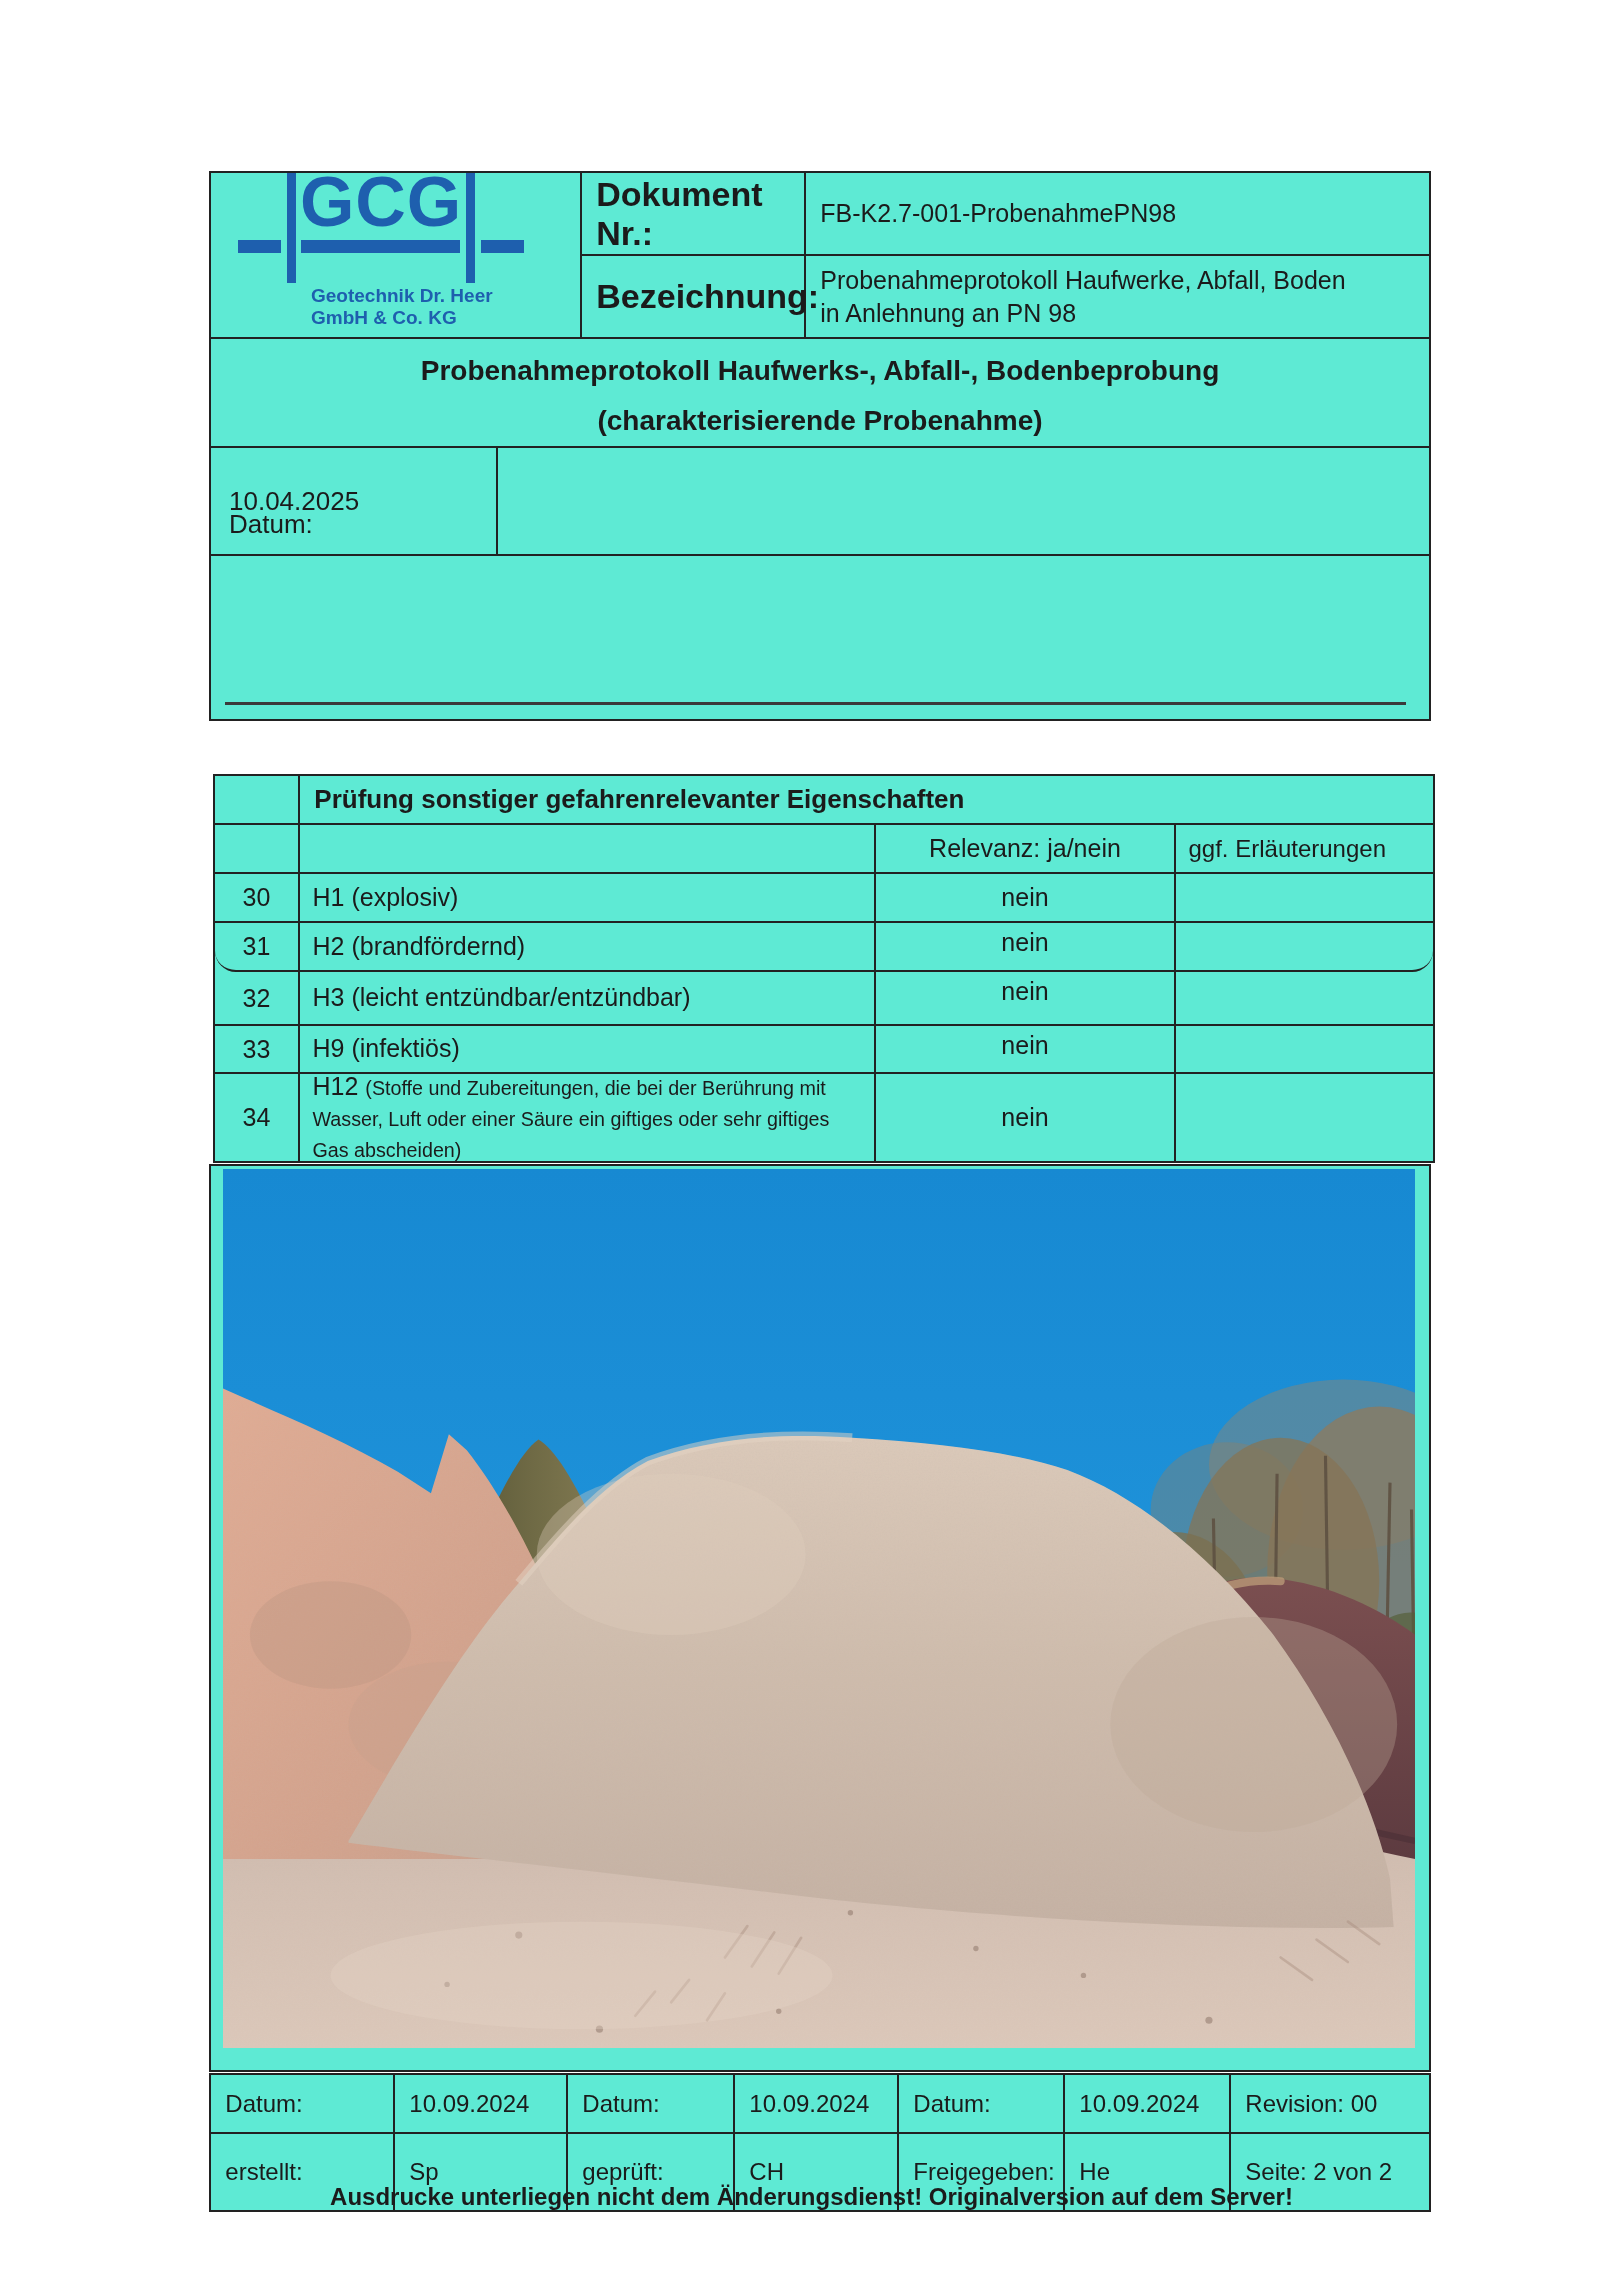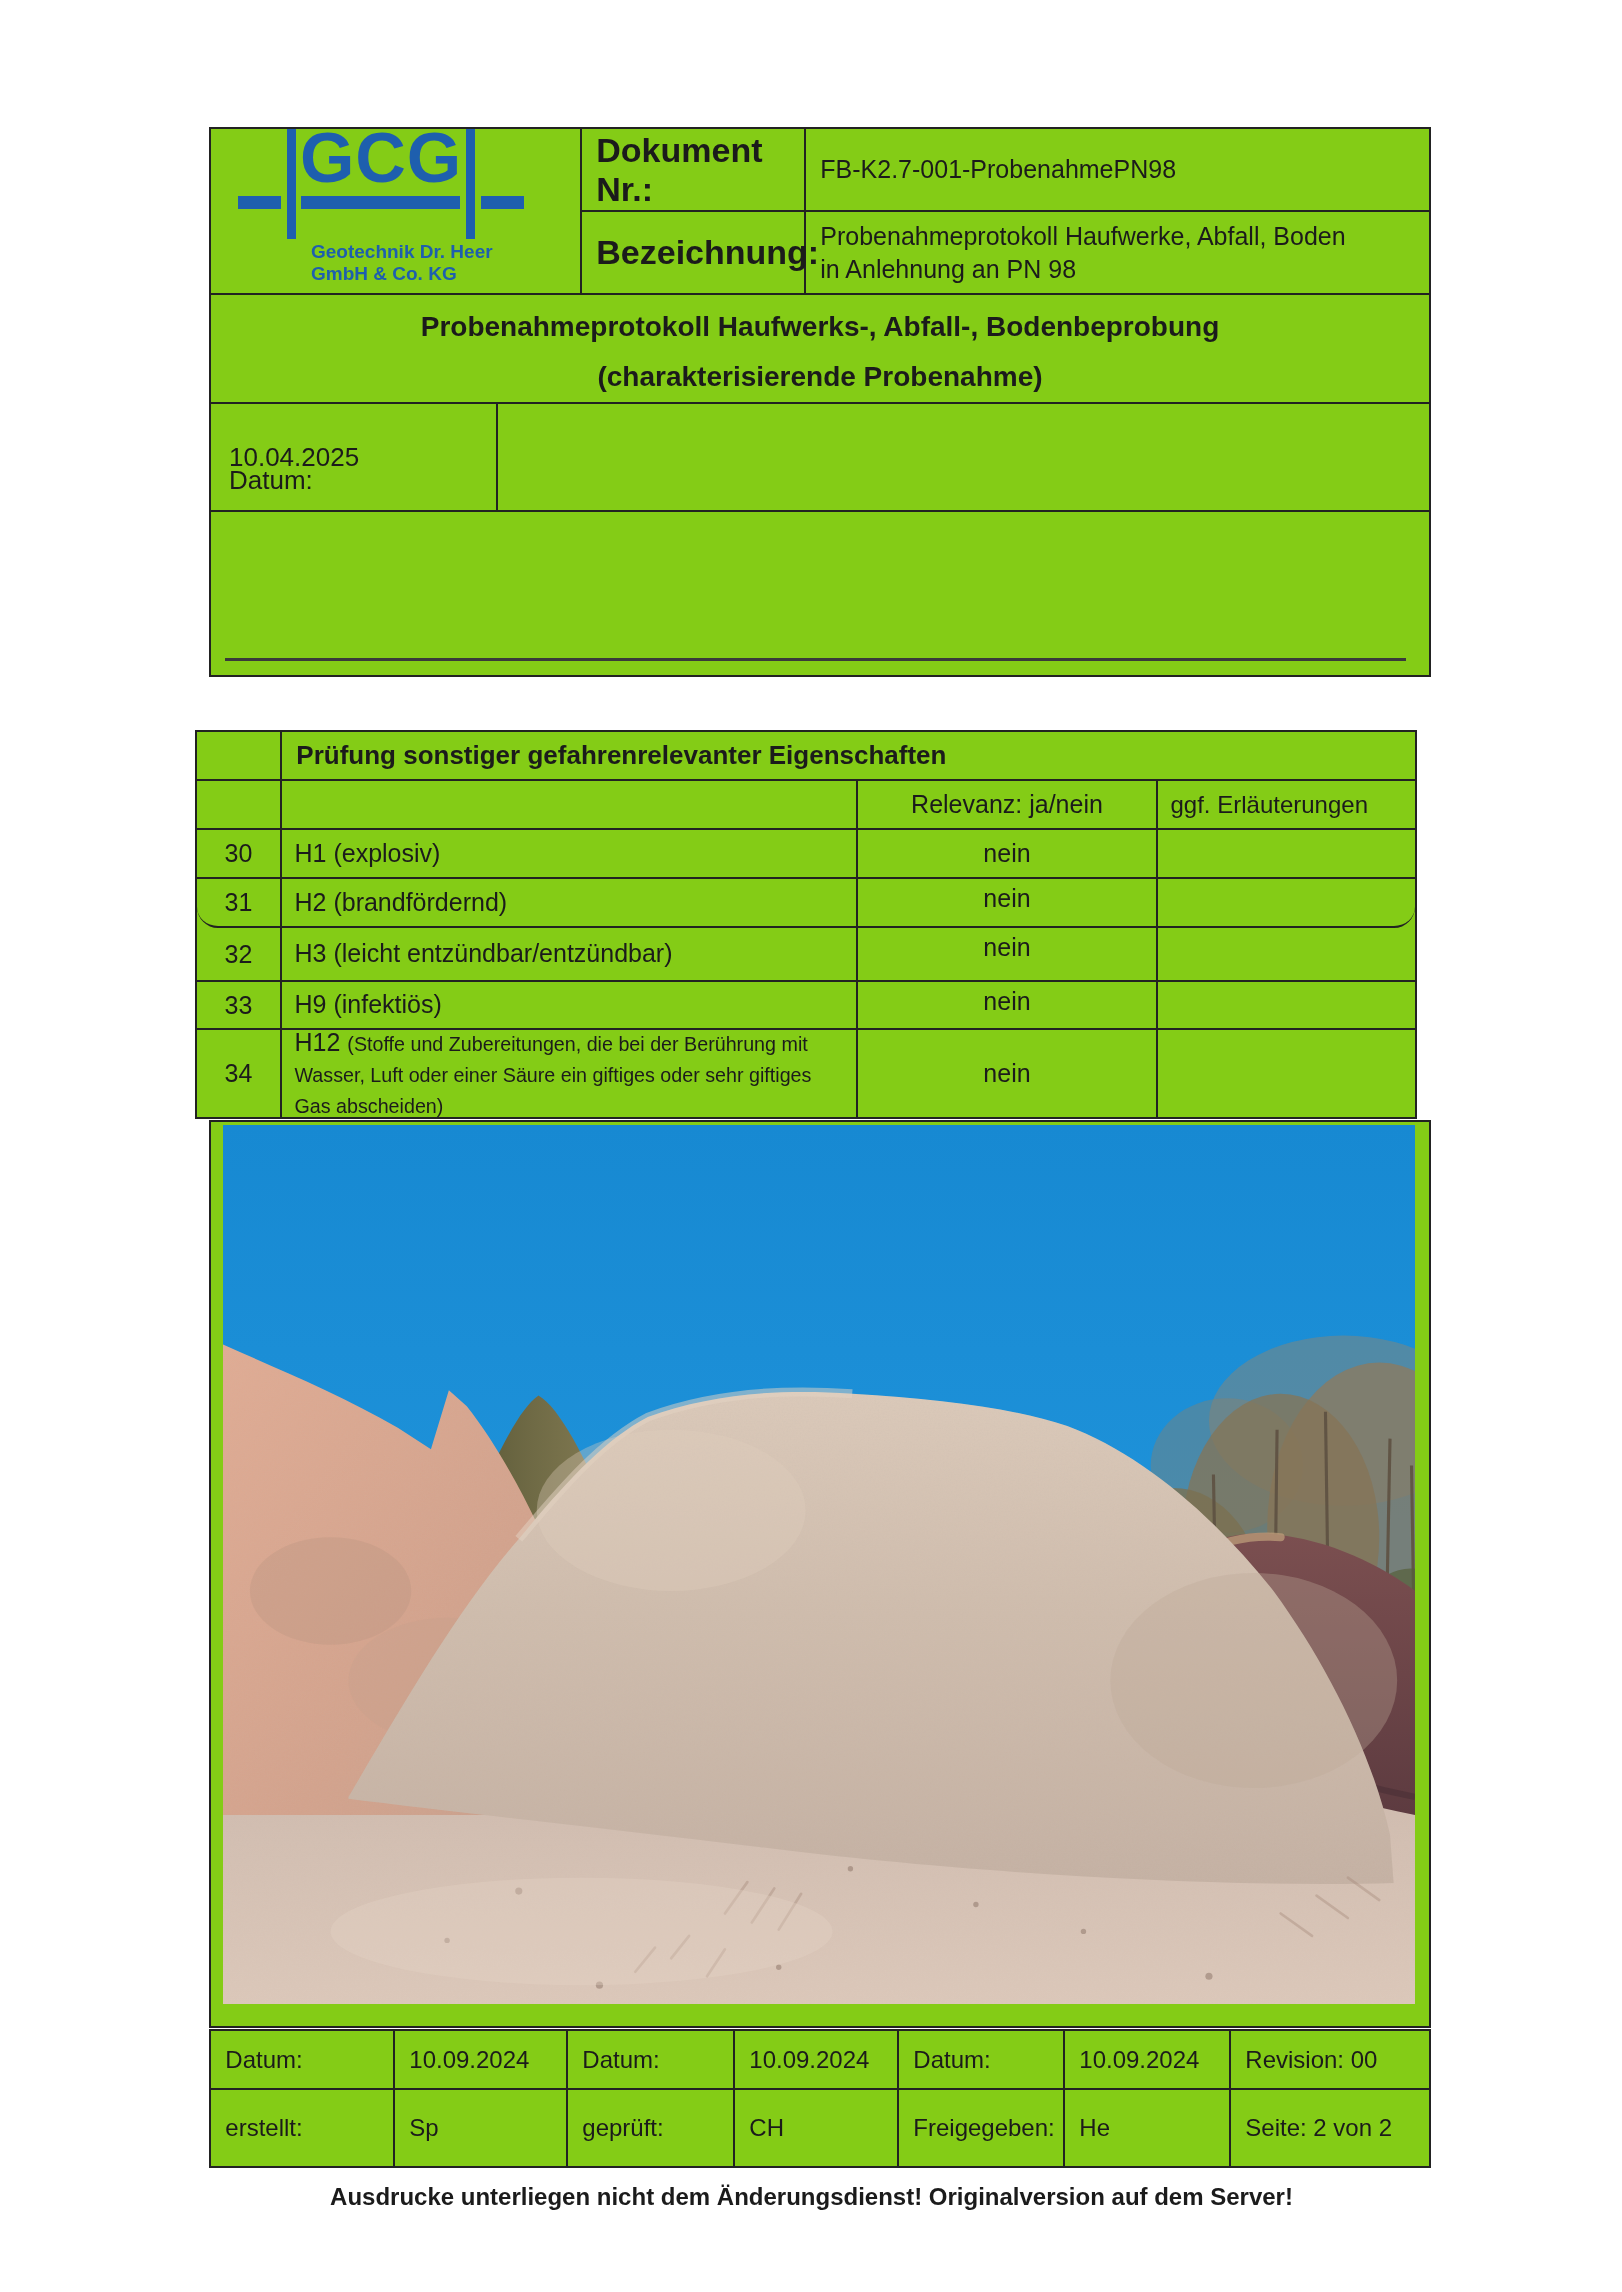--- a/index.html
+++ b/index.html
@@ -1,21 +1,21 @@
 <!DOCTYPE html>
 <html style="font-size:14.3px"><head>
 <meta charset="utf-8">
 <style>
   html,body{margin:0;padding:0;background:#ffffff;}
   .page{
     position:relative;width:1623px;height:2293px;background:#ffffff;
     font-family:"Liberation Sans",sans-serif;color:#1b1b1b;overflow:hidden;
   }
   
-  .bx{box-sizing:border-box;border:2.7px solid #222222;position:absolute;background:#84cc16;}
+  .bx{box-sizing:border-box;border:2.7px solid #222222;position:absolute;background:#5eead4;margin-top:44px;}
   .fx{display:flex;box-sizing:border-box;}
   .bb{border-bottom:2.7px solid #222222;}
   .br{border-right:2.7px solid #222222;}
 
   
   .main-table{left:209px;top:127px;width:1222px;}
   .hdr-row{height:166px;}
   .logo-cell{width:369px;position:relative;}
   .meta-col{flex:1;display:flex;flex-direction:column;}
   .meta-row{display:flex;}
@@ -46,21 +46,21 @@
   .sig-cell{flex:1;position:relative;}
   .sig-img{position:absolute;left:23px;top:12.5px;}
   .sig-label{position:absolute;left:19.7px;bottom:12.5px;font-size:26px;}
 
   
   .obs-row{height:163px;position:relative;}
   .obs-label{position:absolute;left:16px;top:66px;font-size:25px;}
   .obs-line{position:absolute;left:14.3px;right:23px;bottom:14.3px;height:2.7px;background:#3a3a3a;}
 
   
-  .hazard-table{left:195px;top:730px;width:1222px;}
+  .hazard-table{left:213px;top:730px;width:1222px;}
   .hz-row{display:flex;}
   .c-nr{width:85px;display:flex;align-items:center;justify-content:center;font-size:25px;box-sizing:border-box;}
   .c-label{flex:1;display:flex;align-items:center;padding:5.4px 12.5px;font-size:25px;box-sizing:border-box;line-height:1.25;}
   .c-rel{width:300px;display:flex;align-items:center;justify-content:center;font-size:25px;box-sizing:border-box;}
   .c-rel.high{align-items:flex-start;padding-top:5.4px;}
   .c-note{width:257px;display:flex;align-items:center;padding-left:12.5px;font-size:24px;box-sizing:border-box;}
   .hz-title{flex:1;display:flex;align-items:center;padding-left:14.3px;font-weight:bold;font-size:26px;}
   .h12-detail{font-size:19.7px;}
 
   

